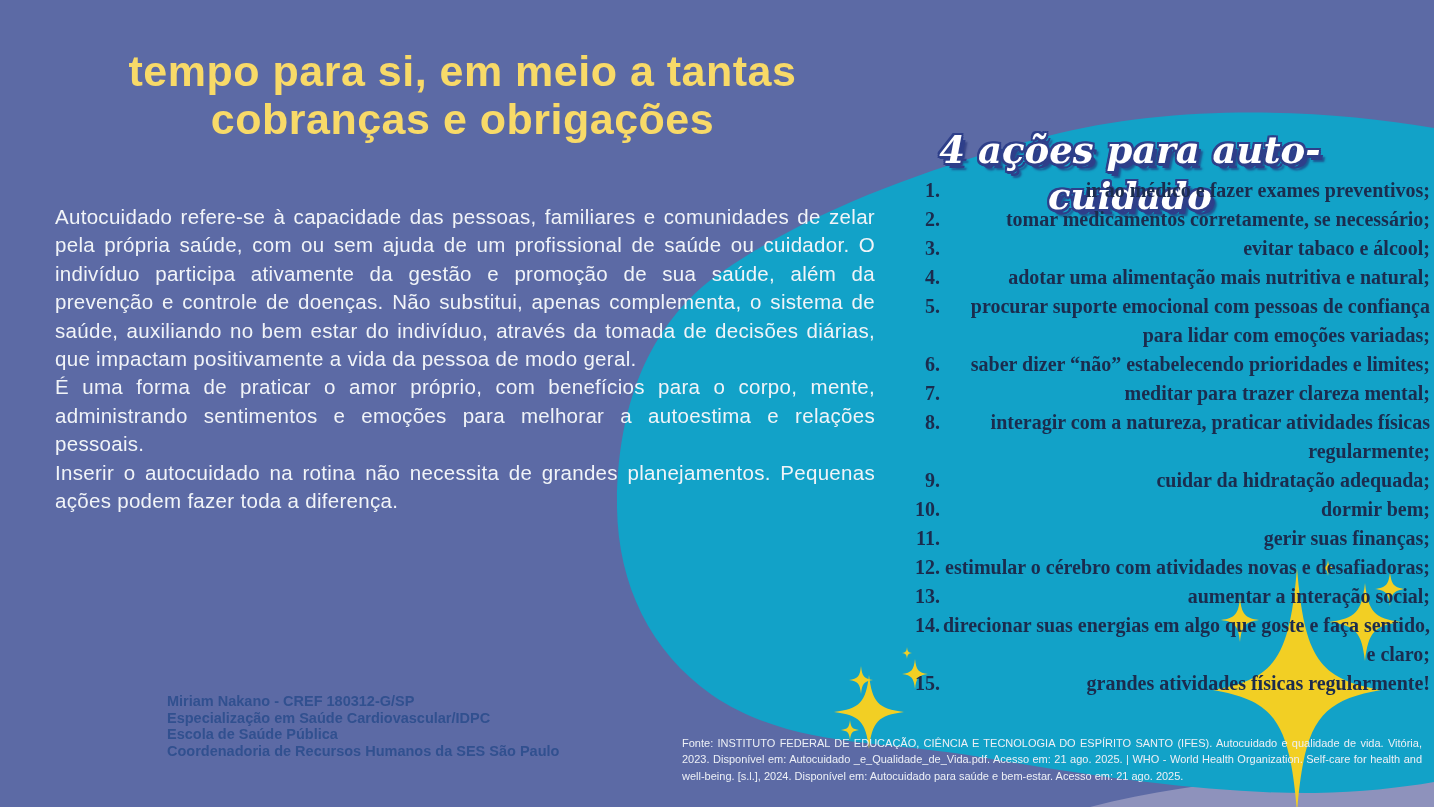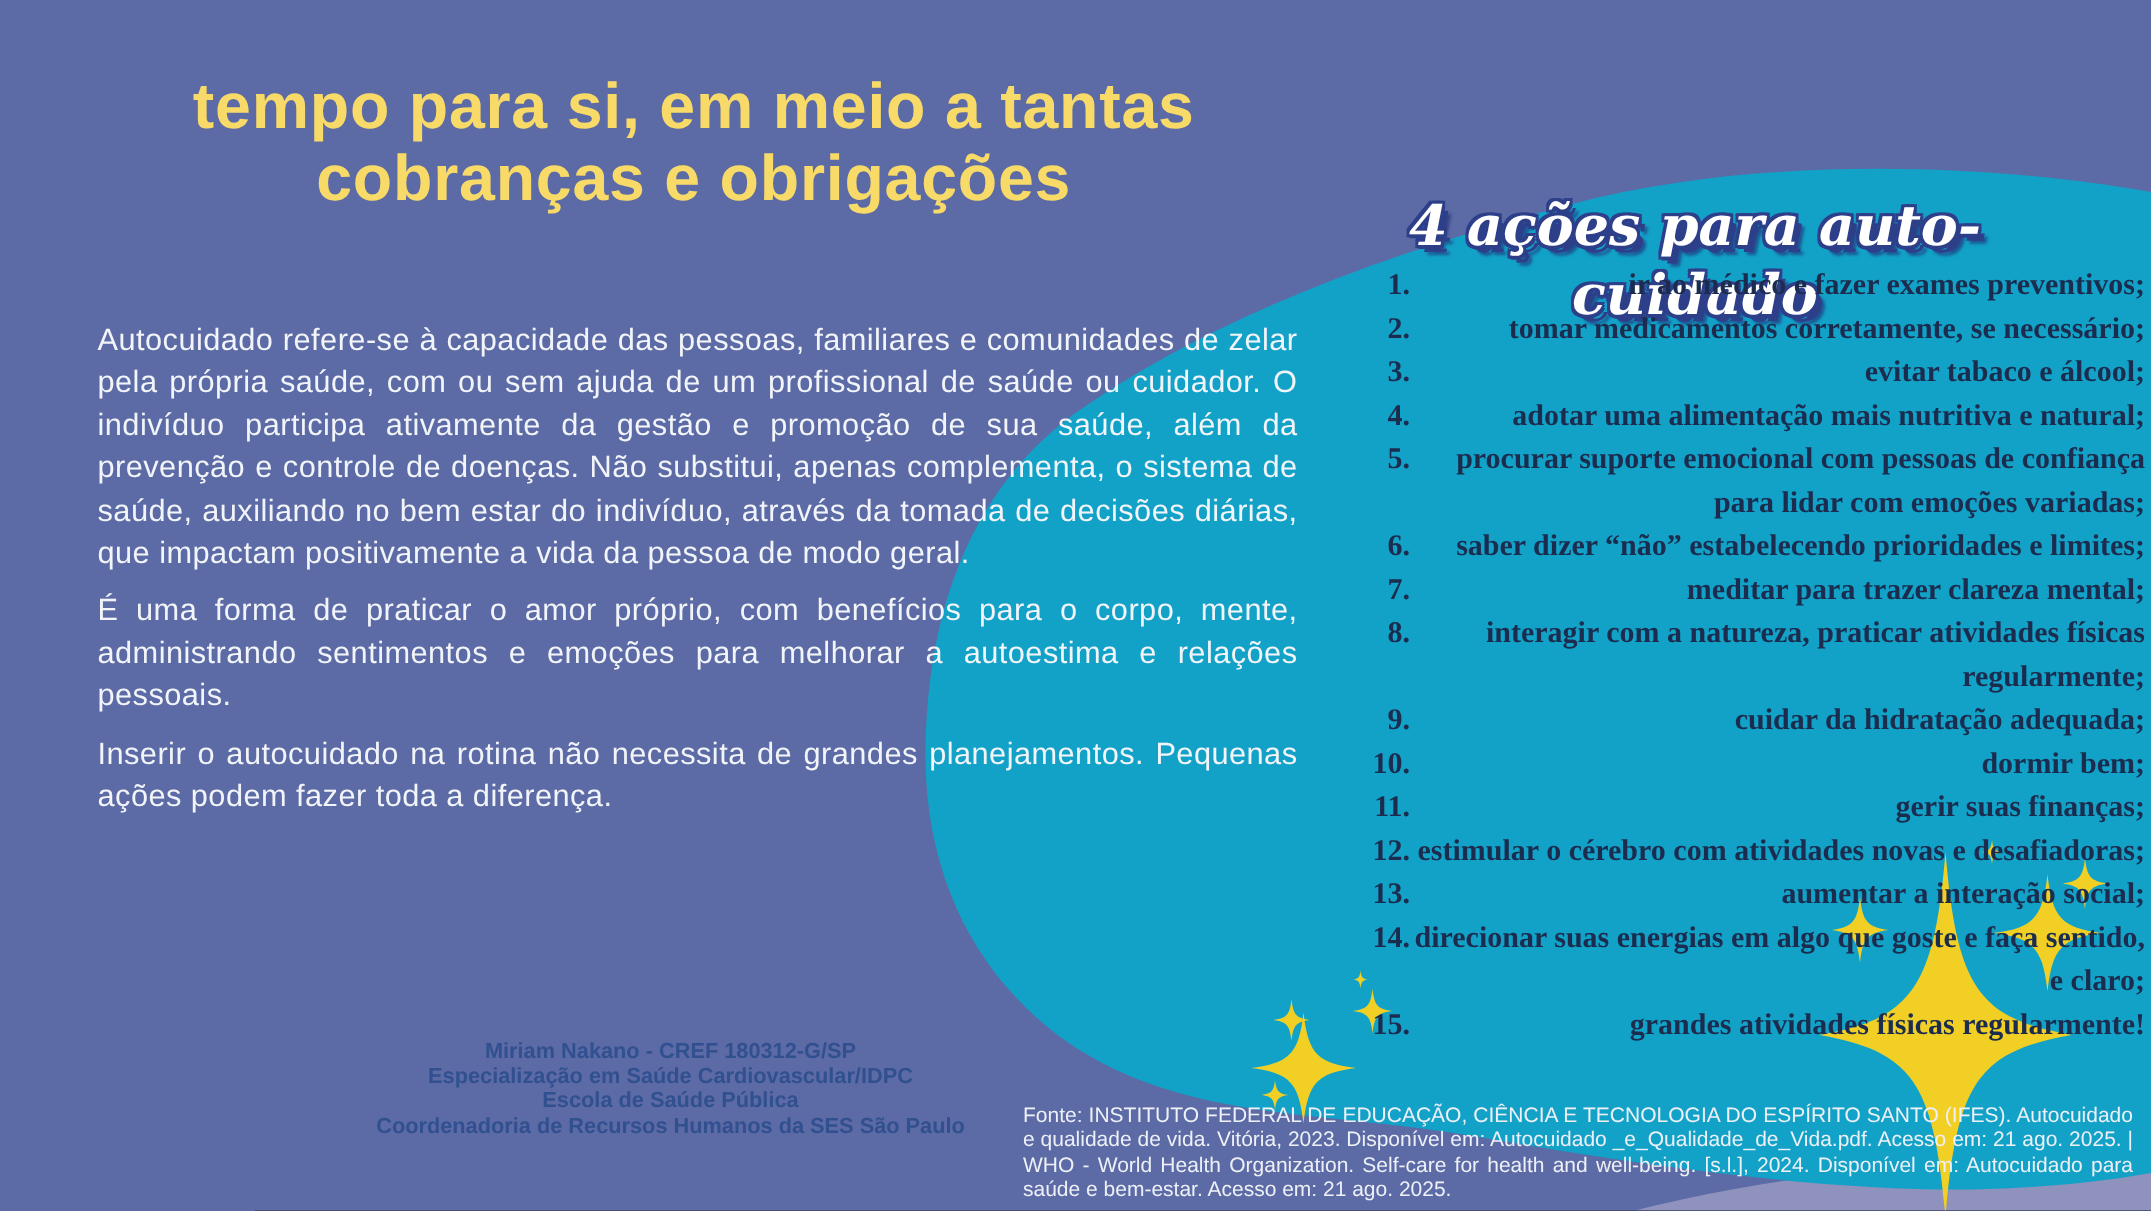--- a/index.html
+++ b/index.html
@@ -16,26 +16,26 @@
     text-align:center; color:#f8da68;
     font-weight:bold; font-size:43px; line-height:48px; letter-spacing:.5px;
   }
 
   
   .intro{
     position:absolute; left:55px; top:203px; width:820px;
     color:#f1f4f8; font-size:20.5px; line-height:28.4px;
     letter-spacing:.3px; text-align:justify;
   }
-  .intro p{margin:10px;}
+  .intro p{margin:0;}
 
   
   .credits{
     position:absolute; left:167px; top:693px; width:560px;
-    text-align:center; color:#31508f; font-weight:bold;
+    text-align:left; color:#31508f; font-weight:bold;
     font-size:14.5px; line-height:16.5px;
   }
 
   
   .actions-heading{
     position:absolute; left:880px; top:96px; width:500px;
     text-align:center; color:#ffffff;
     font-family:"DejaVu Serif", serif; font-style:italic; font-weight:bold;
     font-size:37px; line-height:46px;
     text-shadow:
@@ -56,21 +56,21 @@
     display:grid; grid-template-columns:42px 1fr; column-gap:3px;
   }
   .actions-list li::before{
     content:counter(item) ".";
     text-align:right;
   }
 
   
   .source{
     position:absolute; left:682px; top:735px; width:740px;
-    color:#edf0f6; font-size:14px; line-height:16.3px;
+    color:#edf0f6; font-size:11px; line-height:16.3px;
     text-align:justify;
   }
 </style>
 </head>
 <body>
 
 <div class="poster">
 
   <svg class="bg-layer" viewBox="0 0 1434 807" aria-hidden="true">
     <defs>

